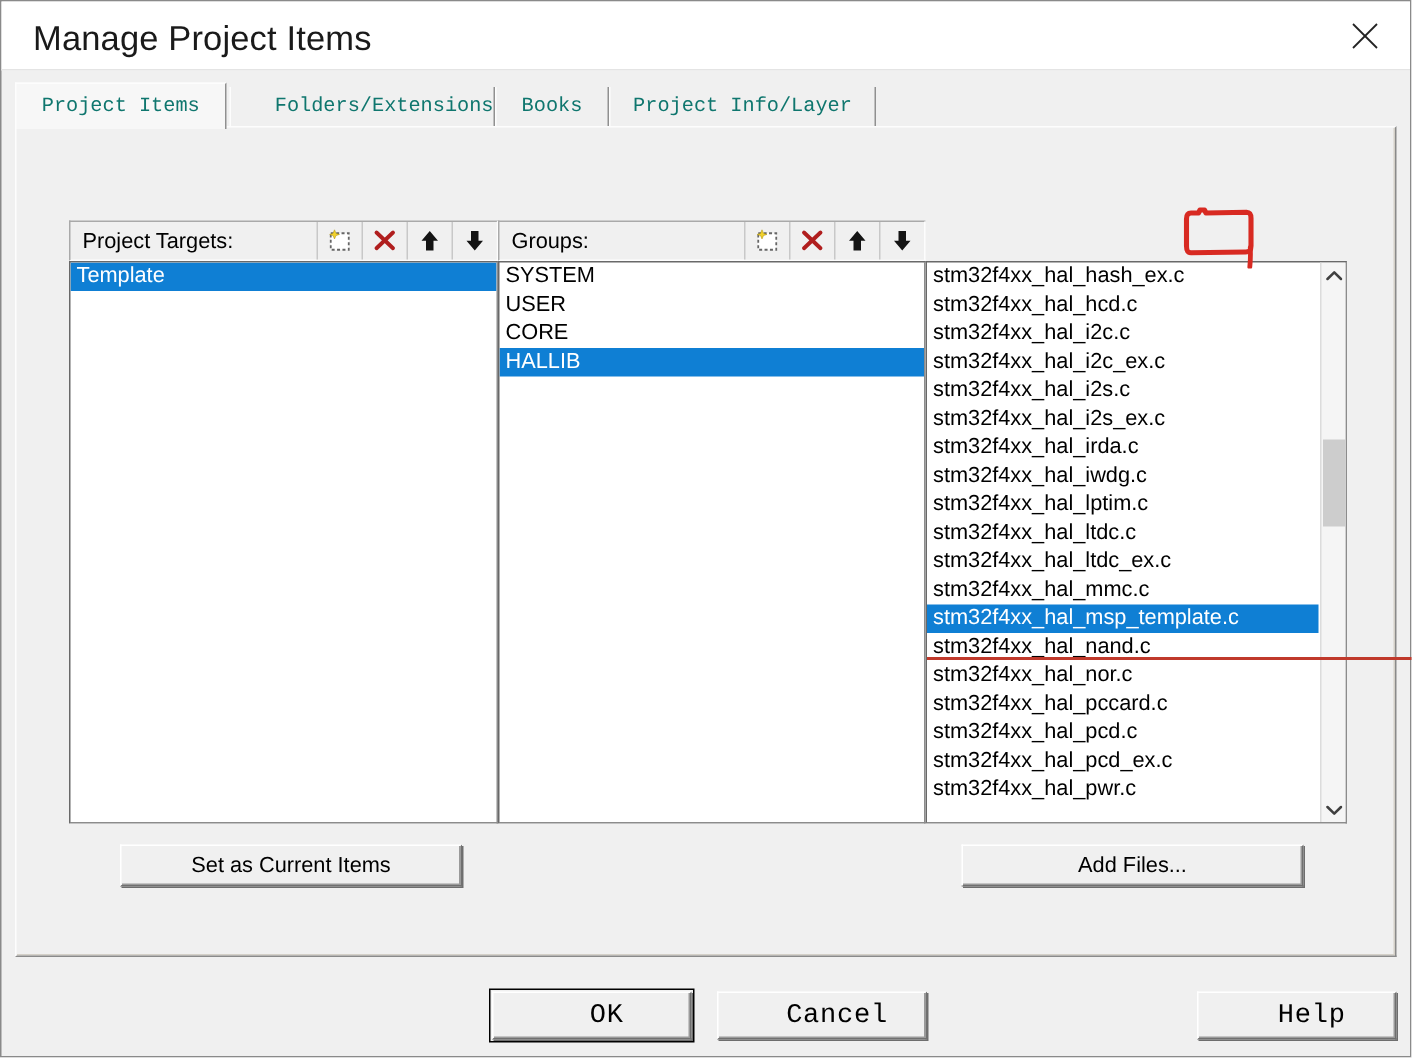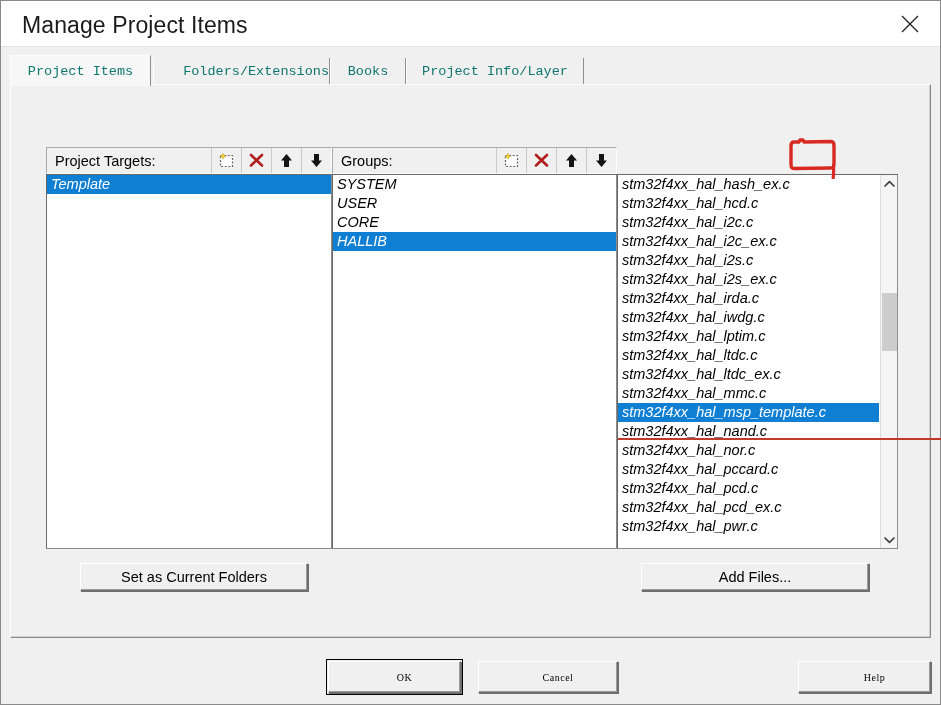--- a/index.html
+++ b/index.html
@@ -107,21 +107,20 @@
     border-left-color: #696969;
     overflow: hidden;
   }
   .listrow {
     height: 19px; line-height: 19px;
     padding-left: 4px;
     font-size: 14.5px;
     color: #000;
     white-space: nowrap;
     cursor: default;
-    font-style: italic;
   }
   .listrow.sel {
     background: #0f7fd4;
     color: #ffffff;
   }
 
   
   .vscroll {
     position: absolute; top: 0; right: 0;
     width: 17px; height: 100%;
@@ -147,21 +146,21 @@
     background: #f0f0f0;
     border: 1px solid #707070;
     border-top-color: #ffffff;
     border-left-color: #ffffff;
     box-shadow: inset -1px -1px 0 #9a9a9a, 1px 1px 0 #6e6e6e;
     display: flex; align-items: center; justify-content: center;
     font-size: 14.5px; color: #000;
     white-space: nowrap;
     cursor: pointer;
   }
-  .pbtn.mono { font-family: Liberation Serif, serif; font-size: 10px; letter-spacing: .5px; padding-left: 20px; }
+  .pbtn.mono { font-family: Liberation Mono, monospace; font-size: 18px; letter-spacing: .5px; padding-left: 20px; }
   .pbtn.focus { outline: 1px solid #000; outline-offset: 1px; }
 
   
   #annot-box {
     position: absolute; left: 786px; top: 136px;
     width: 52px; height: 42px;
     pointer-events: none; z-index: 30;
   }
   #annot-line {
     position: absolute; left: 617px; top: 436px;
@@ -306,21 +305,21 @@
         <div class="sb-thumb" style="top:118px; height:58px;"></div>
         <div class="sb-arrow down">
           <svg width="11" height="8" viewBox="0 0 11 8">
             <path d="M1 2 L5.5 6.4 L10 2" fill="none" stroke="#404040" stroke-width="1.7" stroke-linecap="round" stroke-linejoin="round"></path>
           </svg>
         </div>
       </div>
     </div>
 
     <div class="pbtn" style="left:69px; top:478px; width:228px; height:28px;">
-      <span>Set as Current Folders</span>
+      <span>Set as Current Items</span>
     </div>
     <div class="pbtn" style="left:630px; top:478px; width:228px; height:28px;">
       <span>Add Files...</span>
     </div>
 
   </div>
 
   <div class="pbtn mono focus" style="left:327px; top:660px; width:133px; height:32px;">
     <span>OK</span>
   </div>

